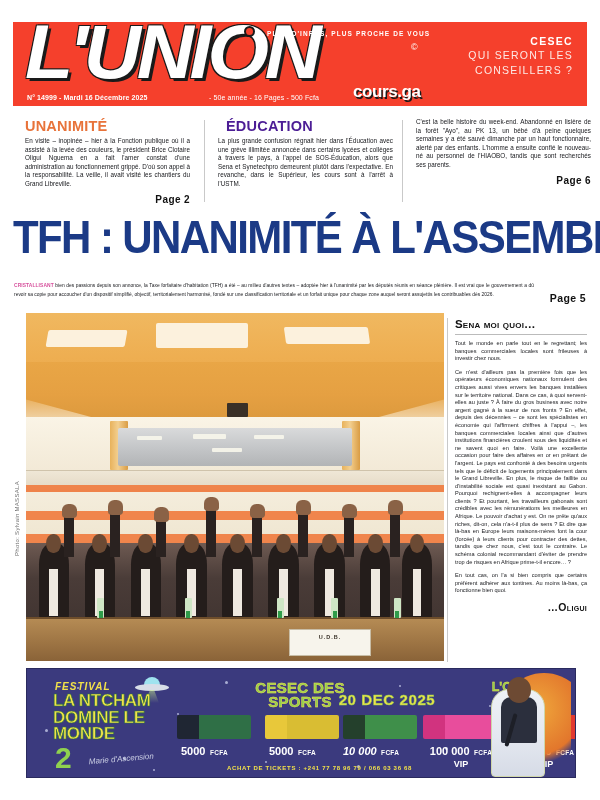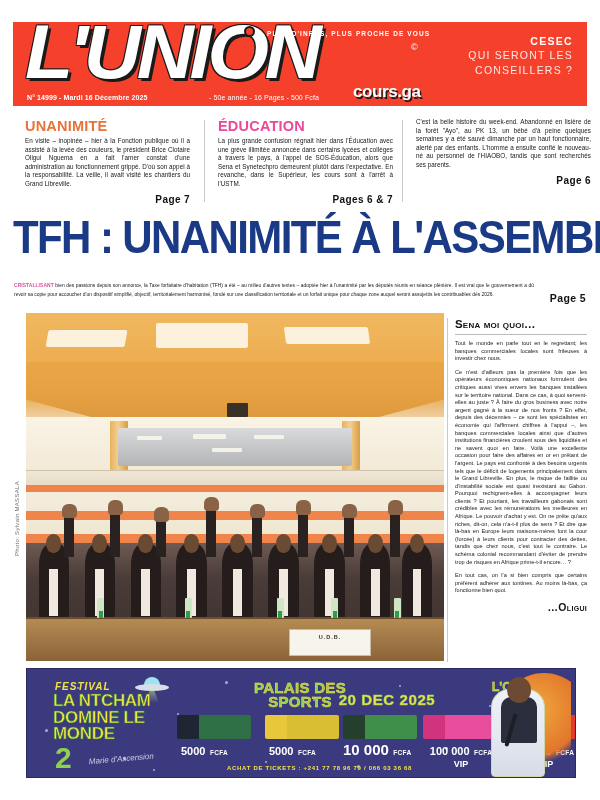--- a/index.html
+++ b/index.html
@@ -215,27 +215,26 @@
     </div>
   </div>
 
   <div class="teaser-row">
     <div class="vrule vrule-a"></div>
     <div class="vrule vrule-b"></div>
 
     <div class="tcol tcol-1">
       <div class="tc-head" style="color: rgb(232, 115, 58);">UNANIMITÉ</div>
       <div class="tc-body">En visite – inopinée – hier à la Fonction publique où il a assisté à la levée des couleurs, le président Brice Clotaire Oligui Nguema en a fait l'amer constat d'une administration au fonctionnement grippé. D'où son appel à la responsabilité. La veille, il avait visité les chantiers du Grand Libreville.</div>
-      <div class="tc-page">Page 7</div>
+      <div class="tc-page">Page 2</div>
     </div>
 
     <div class="tcol tcol-2">
-      <div class="tc-head" style="color: #ec4899;">ÉDUCATION</div>
+      <div class="tc-head" style="color: #4c1d95; margin-left: 8px;">ÉDUCATION</div>
       <div class="tc-body">La plus grande confusion régnait hier dans l'Éducation avec une grève illimitée annoncée dans certains lycées et collèges à travers le pays, à l'appel de SOS-Éducation, alors que Sena et Synetechpro demeurent plutôt dans l'expectative. En revanche, dans le Supérieur, les cours sont à l'arrêt à l'USTM.</div>
-      <div class="tc-page">Pages 6 &amp; 7</div>
     </div>
 
     <div class="tcol tcol-3">
       <div class="tc-body">C'est la belle histoire du week-end. Abandonné en lisière de la forêt "Ayo", au PK 13, un bébé d'à peine quelques semaines y a été sauvé dimanche par un haut fonctionnaire, alerté par des enfants. L'homme a ensuite confié le nouveau-né au personnel de l'HIAOBO, tandis que sont recherchés ses parents.</div>
       <div class="tc-page">Page 6</div>
     </div>
   </div>
 
   <div class="headline">TFH : UNANIMITÉ À L'ASSEMBLÉE !</div>
 
@@ -363,21 +362,21 @@
       <span class="dome"></span>
         <span class="body"></span>
         <span class="beam"></span>
     </div>
 
     <div class="ad-festival">FESTIVAL</div>
     <div class="ad-title">LA NTCHAM DOMINE LE MONDE</div>
     <div class="ad-two">2</div>
     <div class="ad-sign">Marie d'Ascension</div>
 
-    <div class="ad-palais">PALAIS DES SPORTS</div>
+    <div class="ad-palais">CESEC DES SPORTS</div>
     <div class="ad-date">20 DEC 2025</div>
     <div class="ad-rare">L'OISEAU RARE</div>
 
     <div class="ticket" style="left:150px;width:74px;">
       <span class="tk-l" style="background:#1f2633;"></span>
         <span class="tk-r" style="background:#2f6f46;"></span>
     </div>
     <div class="price" style="left:154px;top:72px;">
       <span style="font-size:11px;">5000</span>
       <span class="cur">FCFA</span>
@@ -390,21 +389,21 @@
     <div class="price" style="left:242px;top:72px;">
       <span style="font-size:11px;">5000</span>
       <span class="cur">FCFA</span>
     </div>
 
     <div class="ticket" style="left:316px;width:74px;">
       <span class="tk-l" style="background:#24402c;"></span>
         <span class="tk-r" style="background:#3f8f4a;"></span>
     </div>
     <div class="price" style="left:316px;top:72px;">
-      <span style="font-size:15px;">10 000</span>
+      <span style="font-size:11px;font-style:italic;">10 000</span>
       <span class="cur">FCFA</span>
     </div>
 
     <div class="ticket" style="left:396px;width:74px;">
       <span class="tk-l" style="background:#d1337f;"></span>
         <span class="tk-r" style="background:#e84d9c;"></span>
     </div>
     <div class="price" style="left:390px;top:72px;text-align:center;width:88px;">
       <span style="font-size:11px;">100 000</span>
       <span class="cur">FCFA</span>

